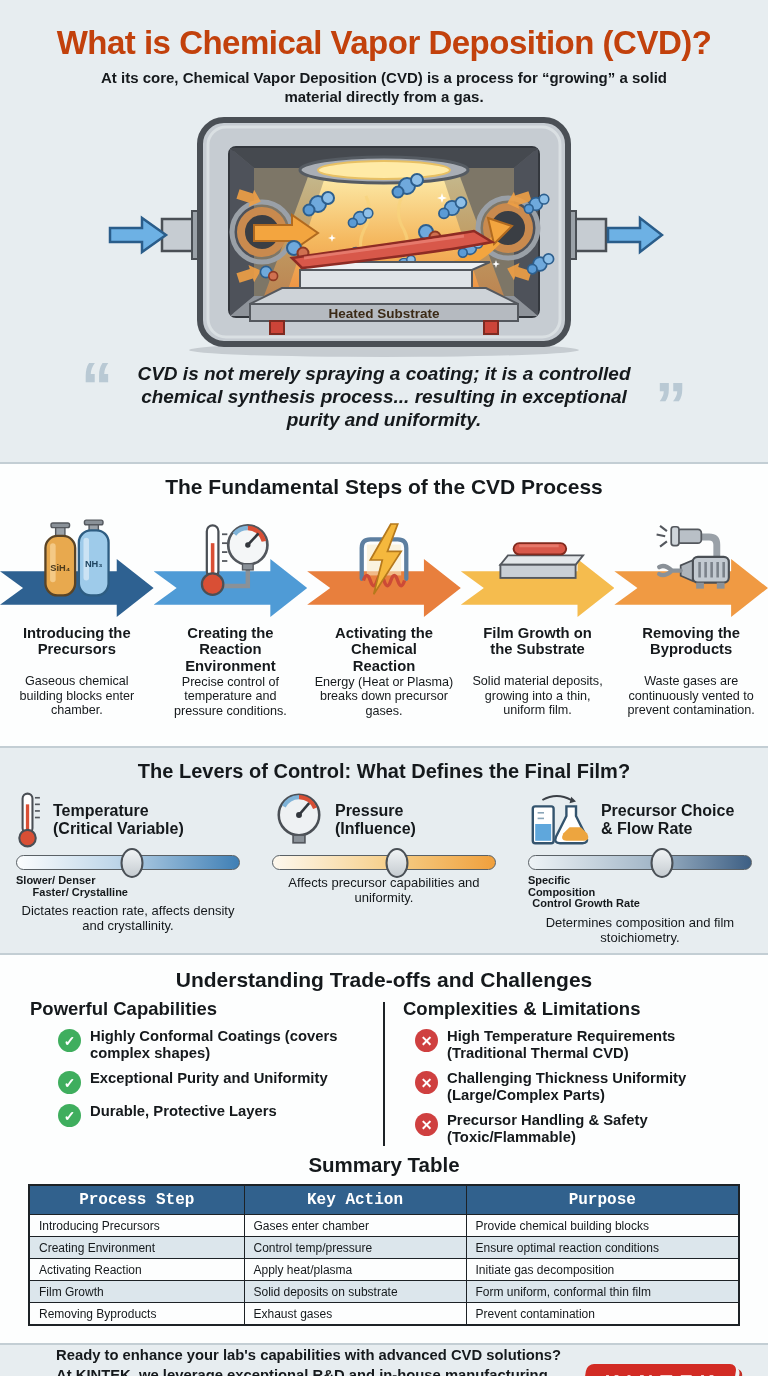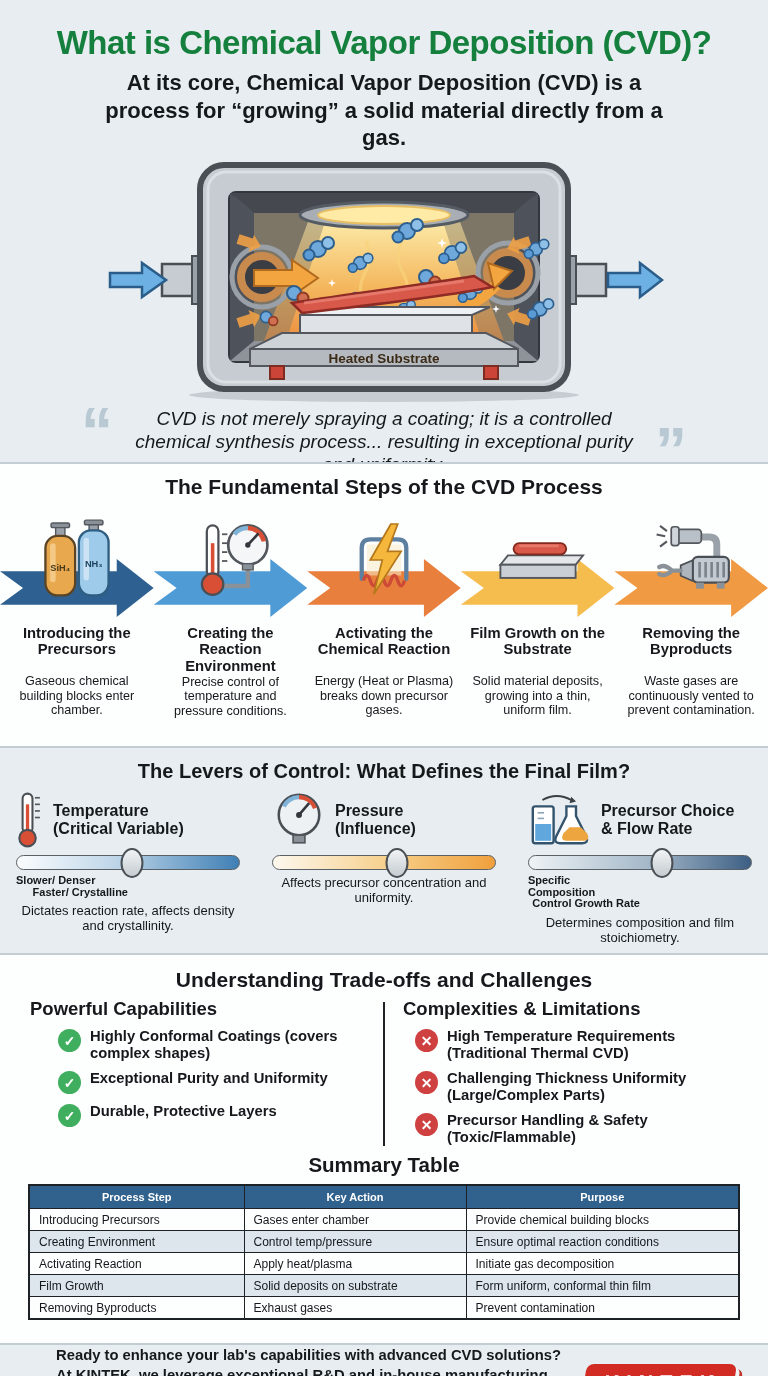--- a/index.html
+++ b/index.html
@@ -8,39 +8,39 @@
     font-family:"Liberation Sans", sans-serif;
     color:#15191c;
     background:#fff;
     width:768px; height:1376px;
     overflow:hidden;
   }
   section { width:768px; overflow:hidden; }
 
   
   .sec-hero { height:462px; background:#e7edf0; text-align:center; }
-  .hero-title { font-size:33px; font-weight:bold; letter-spacing:-0.5px; padding-top:24px; color:#15803d; }
-  .hero-sub { font-size:22px; font-weight:bold; line-height:1.25; max-width:600px; margin:7px auto 0; }
+  .hero-title { font-size:33px; font-weight:bold; letter-spacing:-0.5px; padding-top:24px; color:#c2410c; }
+  .hero-sub { font-size:15px; font-weight:bold; line-height:1.25; max-width:600px; margin:7px auto 0; }
   .chamber-wrap { margin:5px auto 0; width:560px; }
   .quote-row { display:flex; justify-content:center; align-items:flex-start; margin-top:-4px; padding:0 40px; }
   .qmark { font-size:64px; line-height:0.7; color:#b9c9d4; font-weight:bold; }
   .qmark.open { margin-right:6px; margin-top:6px; }
   .qmark.close { margin-left:6px; margin-top:26px; }
-  .quote-text { font-size:19px; font-weight:normal; font-style:italic; line-height:1.22; max-width:530px; margin-top:4px; }
+  .quote-text { font-size:19px; font-weight:bold; font-style:italic; line-height:1.22; max-width:530px; margin-top:4px; }
 
   
   .sec-steps { height:286px; background:#fdfefe; border-top:2px solid #c3ced4; border-bottom:2px solid #c3ced4; }
   .steps-title { text-align:center; font-size:21px; font-weight:bold; margin-top:11px; }
   .steps-row { display:flex; margin-top:0; }
   .step { width:20%; display:flex; flex-direction:column; align-items:center; position:relative; }
   .arrow-zone { position:relative; height:126px; width:100%; }
   .arrow { position:absolute; left:0; right:0; bottom:8px; height:58px;
            clip-path:polygon(0% 21%,76% 21%,76% 0%,100% 50%,76% 100%,76% 79%,0% 79%,15% 50%); }
   .step-icon { position:absolute; left:50%; transform:translateX(-50%); bottom:22px; z-index:2; }
-  .step-title { font-size:14.8px; font-weight:bold; line-height:1.1; text-align:center; padding:0 4px; min-height:48px; }
+  .step-title { font-size:14.8px; font-weight:bold; line-height:1.1; text-align:center; padding:0 17px; min-height:48px; }
   .step-desc { font-size:12.6px; line-height:1.16; text-align:center; padding:0 5px; margin-top:1px; }
 
   
   .sec-levers { height:207px; background:#e7edf0; border-bottom:2px solid #c3ced4; }
   .levers-title { text-align:center; font-size:20px; font-weight:bold; margin-top:12px; }
   .levers-row { display:flex; margin-top:6px; }
   .lever { width:33.33%; padding:0 16px; }
   .lever-head { display:flex; align-items:center; gap:9px; min-height:62px; }
   .lever-title { font-size:16px; font-weight:bold; line-height:1.12; }
   .track { position:relative; height:15px; border:1.5px solid #5a6166; border-radius:9px; margin-top:4px; }
@@ -61,21 +61,21 @@
   .trade-item { display:flex; align-items:flex-start; gap:9px; margin:0 0 9px 28px; }
   .trade-col.right .trade-item { margin-left:12px; }
   .badge { flex:0 0 23px; width:23px; height:23px; border-radius:50%; color:#fff; font-size:14px; font-weight:bold;
            display:flex; align-items:center; justify-content:center; margin-top:1px; }
   .trade-text { font-size:14.8px; font-weight:bold; line-height:1.12; max-width:255px; }
 
   
   .sec-table { height:194px; background:#fdfefe; }
   .table-title { text-align:center; font-size:20.5px; font-weight:bold; margin-top:4px; }
   table { width:712px; margin:7px auto 0; border-collapse:collapse; border:2px solid #1d2226; }
-  th { color:#fff; font-size:11px; font-weight:bold; padding:5px 22px; border:1.5px solid #1d2226; }
+  th { color:#fff; font-size:16px; font-weight:bold; padding:5px 22px; border:1.5px solid #1d2226;font-family:Liberation Mono, monospace; }
   td { font-size:12px; padding:3.5px 9px; border:1.5px solid #1d2226; }
   tr.alt td { background:#dce6ec; }
   td:nth-child(1){ width:215px; } td:nth-child(2){ width:222px; }
 
   
   .sec-footer { height:78px; background:#e7edf0; border-top:2px solid #c3ced4; position:relative; }
   .footer-text { position:absolute; left:56px; top:0; font-size:14.8px; font-weight:bold; line-height:1.38; }
   .logo-box { position:absolute; right:34px; top:19px; background:#d22b24; border-radius:7px;
               padding:7px 16px 8px 18px; transform:skewX(-9deg);
               box-shadow:4px 3px 0 0 #eef3f5, 7px 5px 0 0 #c33127; }
@@ -332,21 +332,21 @@
           <rect x="25" y="52" width="14" height="9" fill="#8a9198" stroke="#54585e" stroke-width="2"></rect>
         </svg>
         <div class="lever-title">
           <div>Pressure</div>
           <div>(Influence)</div>
         </div>
       </div>
       <div class="track" style="background:linear-gradient(90deg,#fdf8ee,#f6cd85 55%,#f0a03d)">
         <div class="thumb" style="left:56%"></div>
       </div>
-      <div class="lever-desc">Affects precursor concentration and uniformity.</div>
+      <div class="lever-desc">Affects precursor capabilities and uniformity.</div>
     </div>
 
     <div class="lever">
       <div class="lever-head">
         <svg width="64" height="60" viewBox="0 0 80 70">
           <path d="M18,10 q18,-10 36,0" stroke="#3a3f45" stroke-width="2.5" fill="none"></path>
           <polygon points="54,6 60,12 52,14" fill="#3a3f45"></polygon>
           <rect x="6" y="18" width="26" height="46" rx="3" fill="#ffffff" stroke="#34546e" stroke-width="3"></rect>
           <rect x="9" y="40" width="20" height="21" fill="#5fa7dc"></rect>
           <line x1="12" y1="26" x2="20" y2="26" stroke="#8aa5b8" stroke-width="2"></line>

